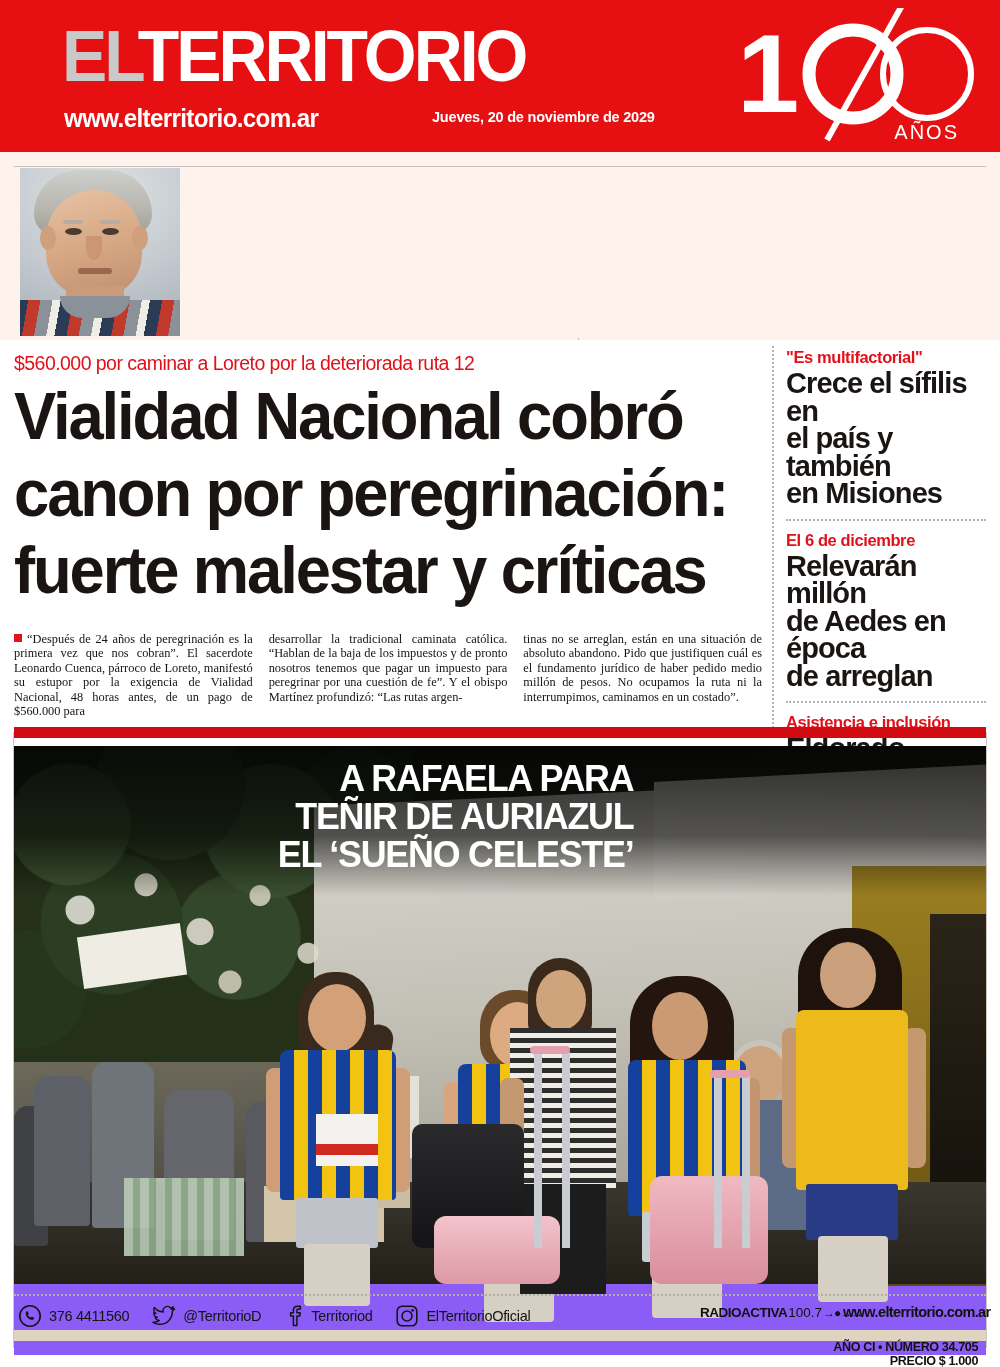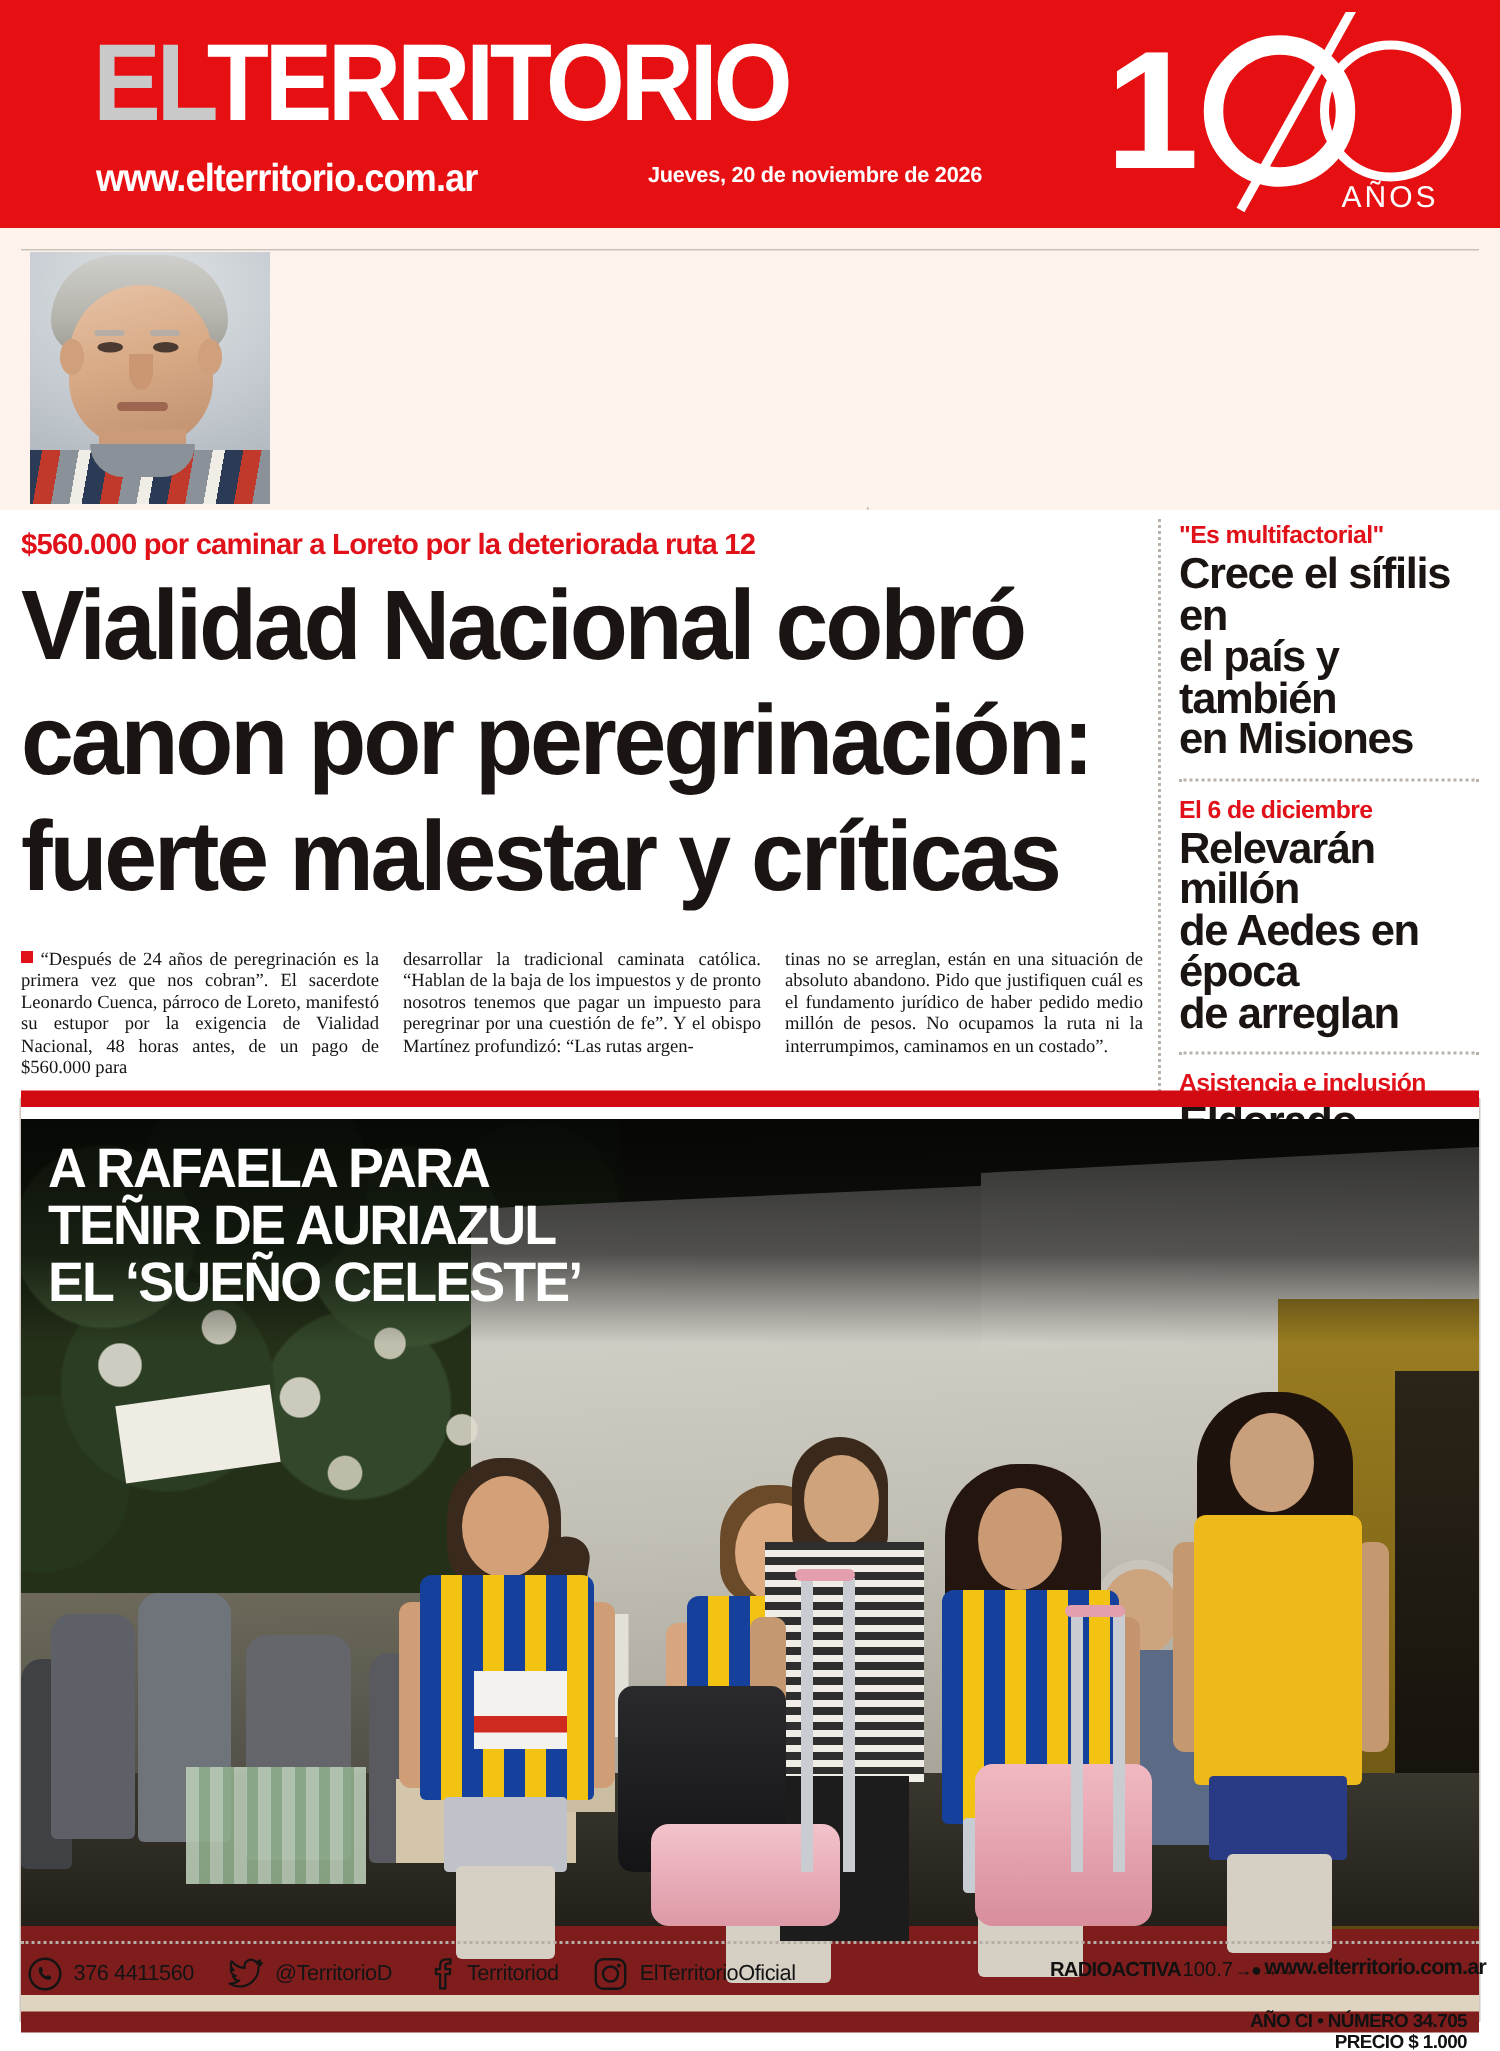--- a/index.html
+++ b/index.html
@@ -108,21 +108,21 @@
   }
   .sq{display:inline-block;width:8px;height:8px;background:#e1111a;margin-right:5px;vertical-align:1px;}
   .story-a{left:197px;top:190px;width:362px;}
   .story-b{left:600px;top:190px;width:385px;}
   .topdiv{position:absolute;left:578px;top:186px;width:1px;height:146px;background:#c4bdb6;}
 
   
   .mainzone{position:absolute;left:0;top:340px;width:1000px;height:392px;background:#ffffff;}
   .eyebrow{
     position:absolute;left:14px;top:12px;width:740px;
-    font-size:19.5px;font-weight:bold;color:#e1111a;letter-spacing:-0.55px;
+    font-size:19.5px;font-weight:normal;color:#e1111a;letter-spacing:-0.55px;
     white-space:nowrap;
   }
   .mainhead{
     position:absolute;left:14px;top:38px;width:748px;
     font-family:"Liberation Sans", sans-serif;
     font-weight:bold;color:#1a1512;
     font-size:66px;line-height:77px;letter-spacing:-2.2px;
     transform:scaleX(0.96);transform-origin:left top;
   }
   .mainhead div{white-space:nowrap;}
@@ -152,21 +152,21 @@
     line-height:27.5px;margin:0;
   }
   .sb-sep{height:0;border-top:2px dotted #b9b2ab;margin:11px 0 10px 0;}
 
   
   .redbar{position:absolute;left:14px;top:727px;width:972px;height:11px;background:#d20a12;}
 
   
   .photo{
     position:absolute;left:14px;top:746px;width:972px;height:609px;
-    overflow:hidden;background:#7f1d1d;
+    overflow:hidden;background:#8b5cf6;text-align:right;
   }
   .ph-sky{position:absolute;left:0;top:0;width:972px;height:538px;
     background:linear-gradient(178deg,#20241a 0%, #2b3124 22%, #4d4d42 40%, #6d6a5b 55%, #55534a 75%, #3b3a33 100%);}
   .ph-wall{
     position:absolute;left:300px;top:60px;width:672px;height:478px;
     background:linear-gradient(180deg,#d8d6cf 0%, #c3c0b6 45%, #9b978c 100%);
     transform:skewY(-2.6deg);transform-origin:left top;
   }
   .ph-wall2{
     position:absolute;left:640px;top:36px;width:332px;height:120px;
@@ -363,21 +363,21 @@
   .edge-r{position:absolute;left:986px;top:152px;width:1px;height:1196px;background:#cfc8c1;}
 </style>
 </head>
 <body>
 
 <div class="page">
 
   <div class="masthead">
     <div class="logo"><span class="el">EL</span><span>TERRITORIO</span></div>
     <div class="siteurl">www.elterritorio.com.ar</div>
-    <div class="issuedate">Jueves, 20 de noviembre de 2026</div>
+    <div class="issuedate">Jueves, 20 de noviembre de 2029</div>
     <div class="cien">
       <svg width="250" height="140" viewBox="0 0 250 140">
         <text x="2" y="104" font-family="Liberation Sans, sans-serif" font-size="112" font-weight="bold" fill="#ffffff" letter-spacing="-5">1</text>
         <circle cx="118" cy="66" r="44" fill="none" stroke="#ffffff" stroke-width="13"></circle>
         <circle cx="192" cy="66" r="44" fill="none" stroke="#ffffff" stroke-width="6"></circle>
         <line x1="170" y1="-8" x2="92" y2="132" stroke="#ffffff" stroke-width="6"></line>
       </svg>
       <div class="anos">AÑOS</div>
     </div>
   </div>

